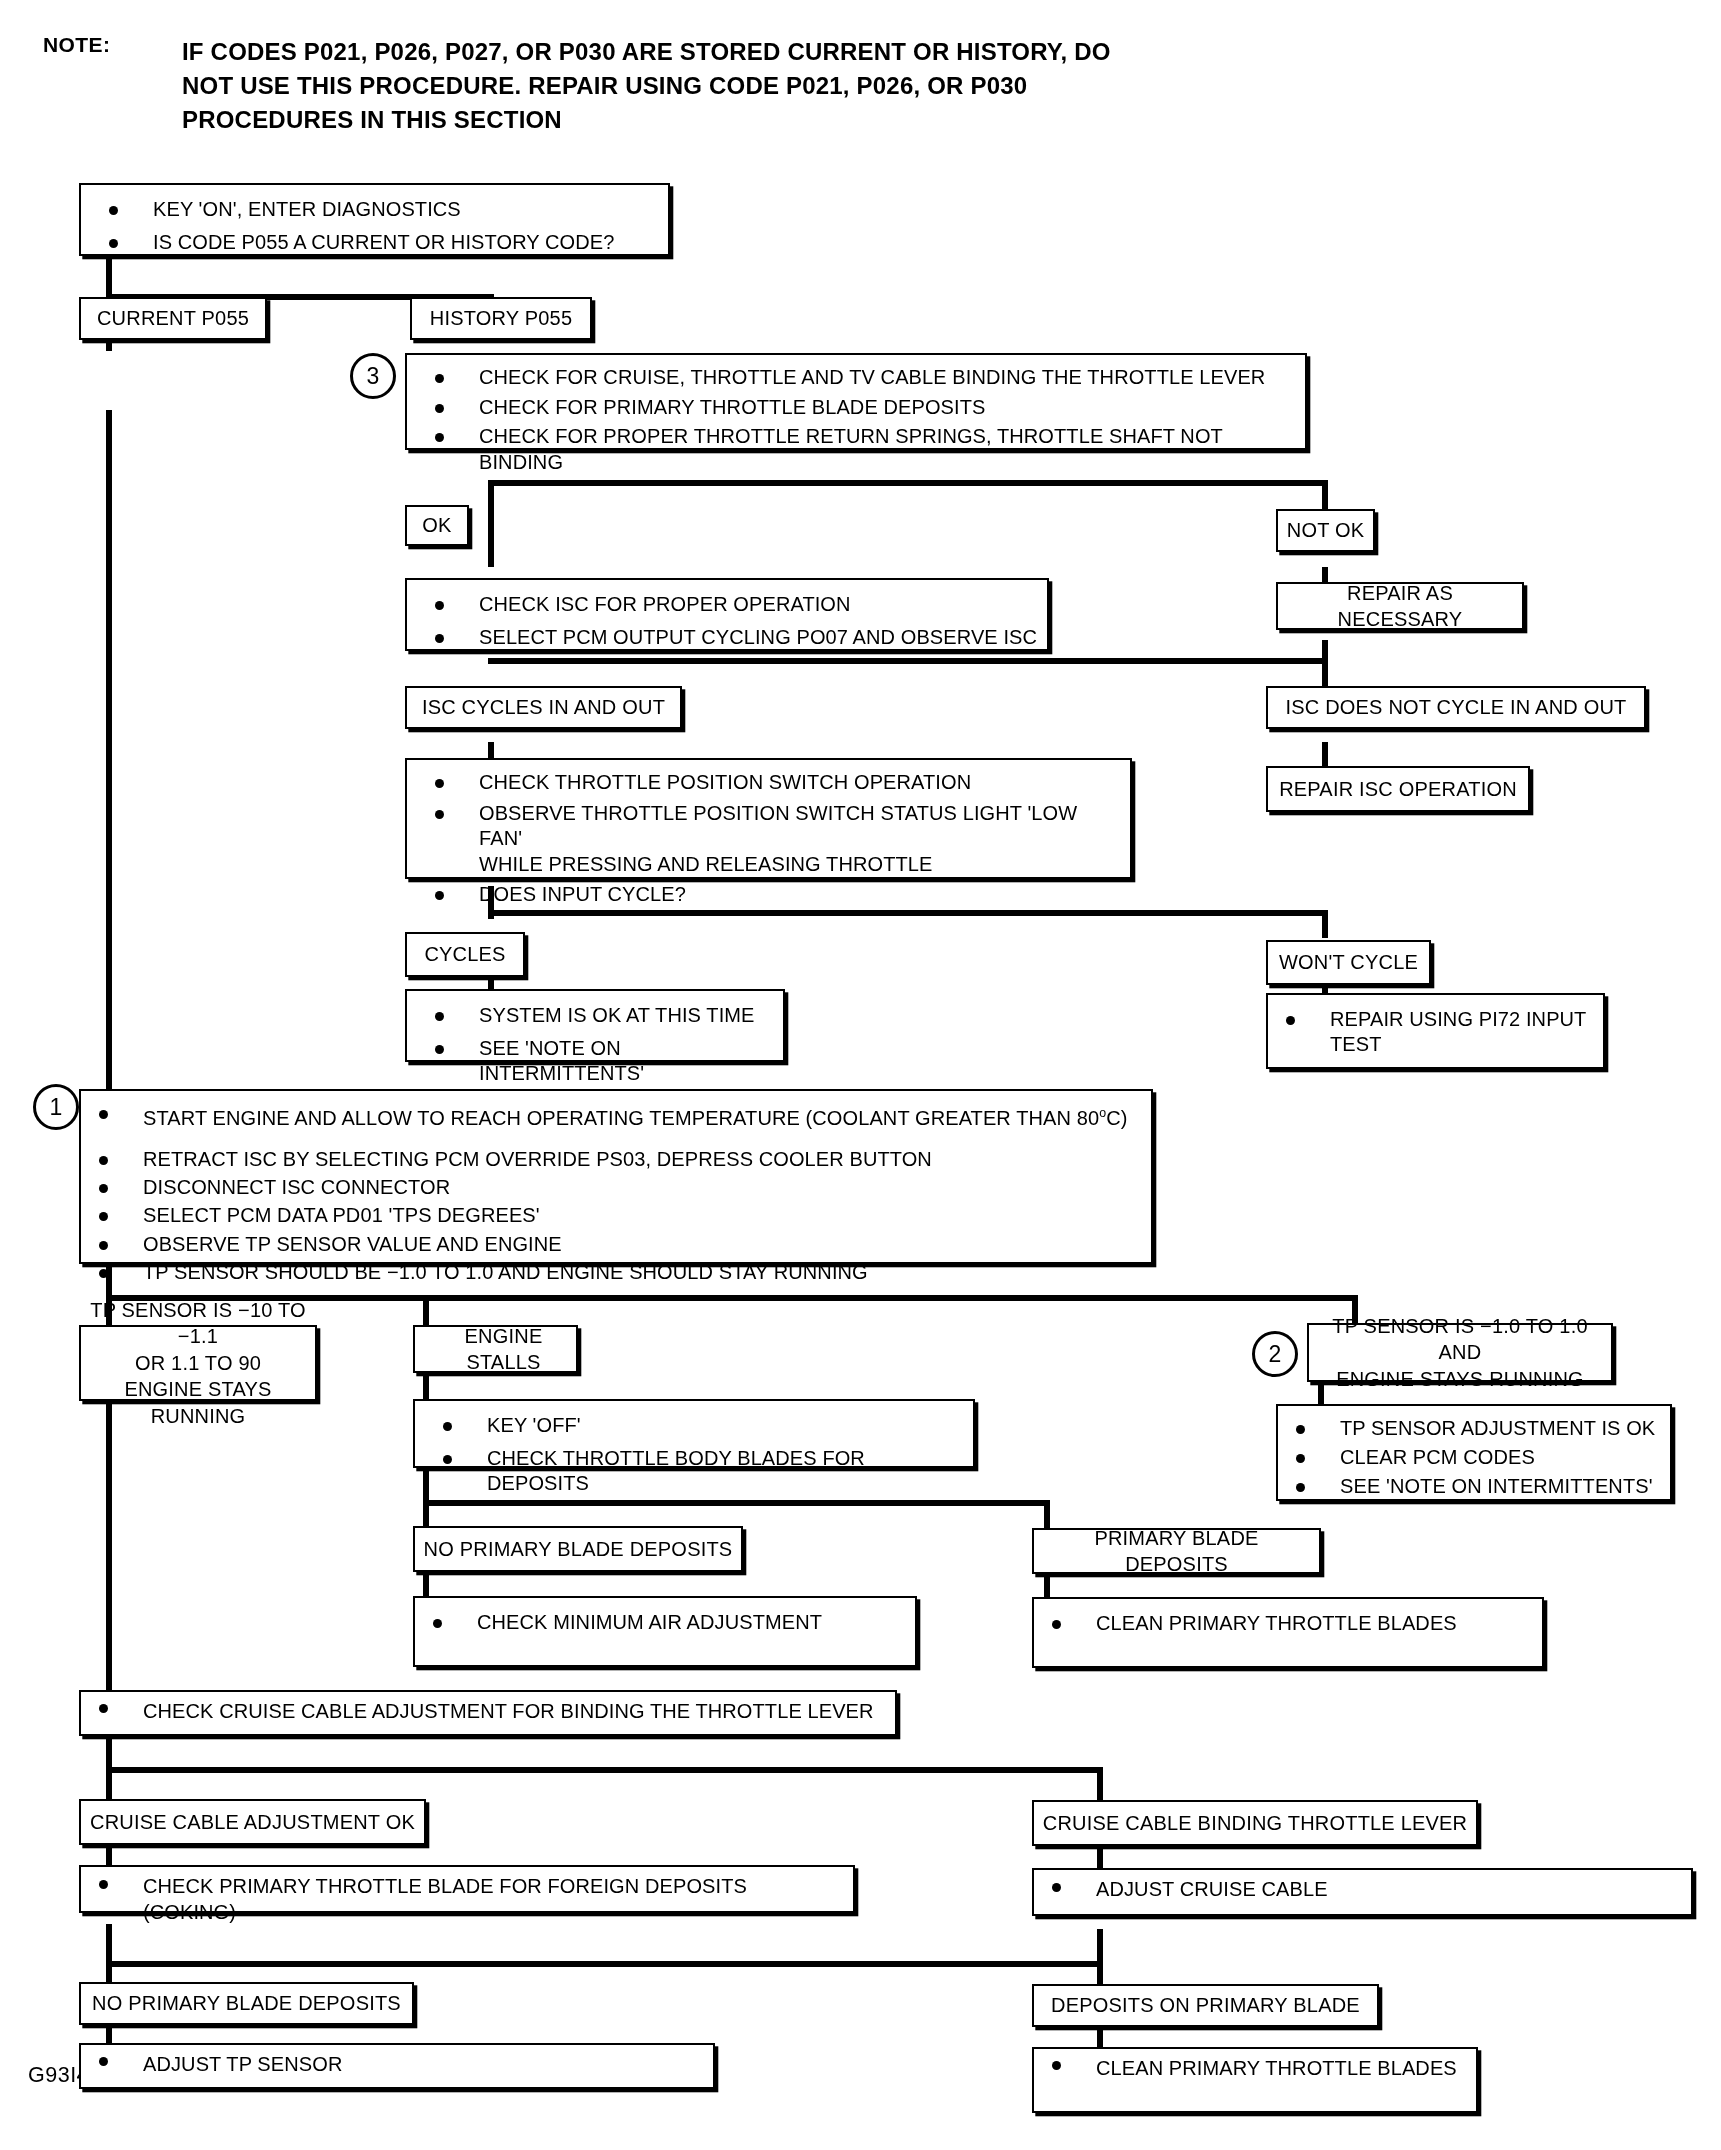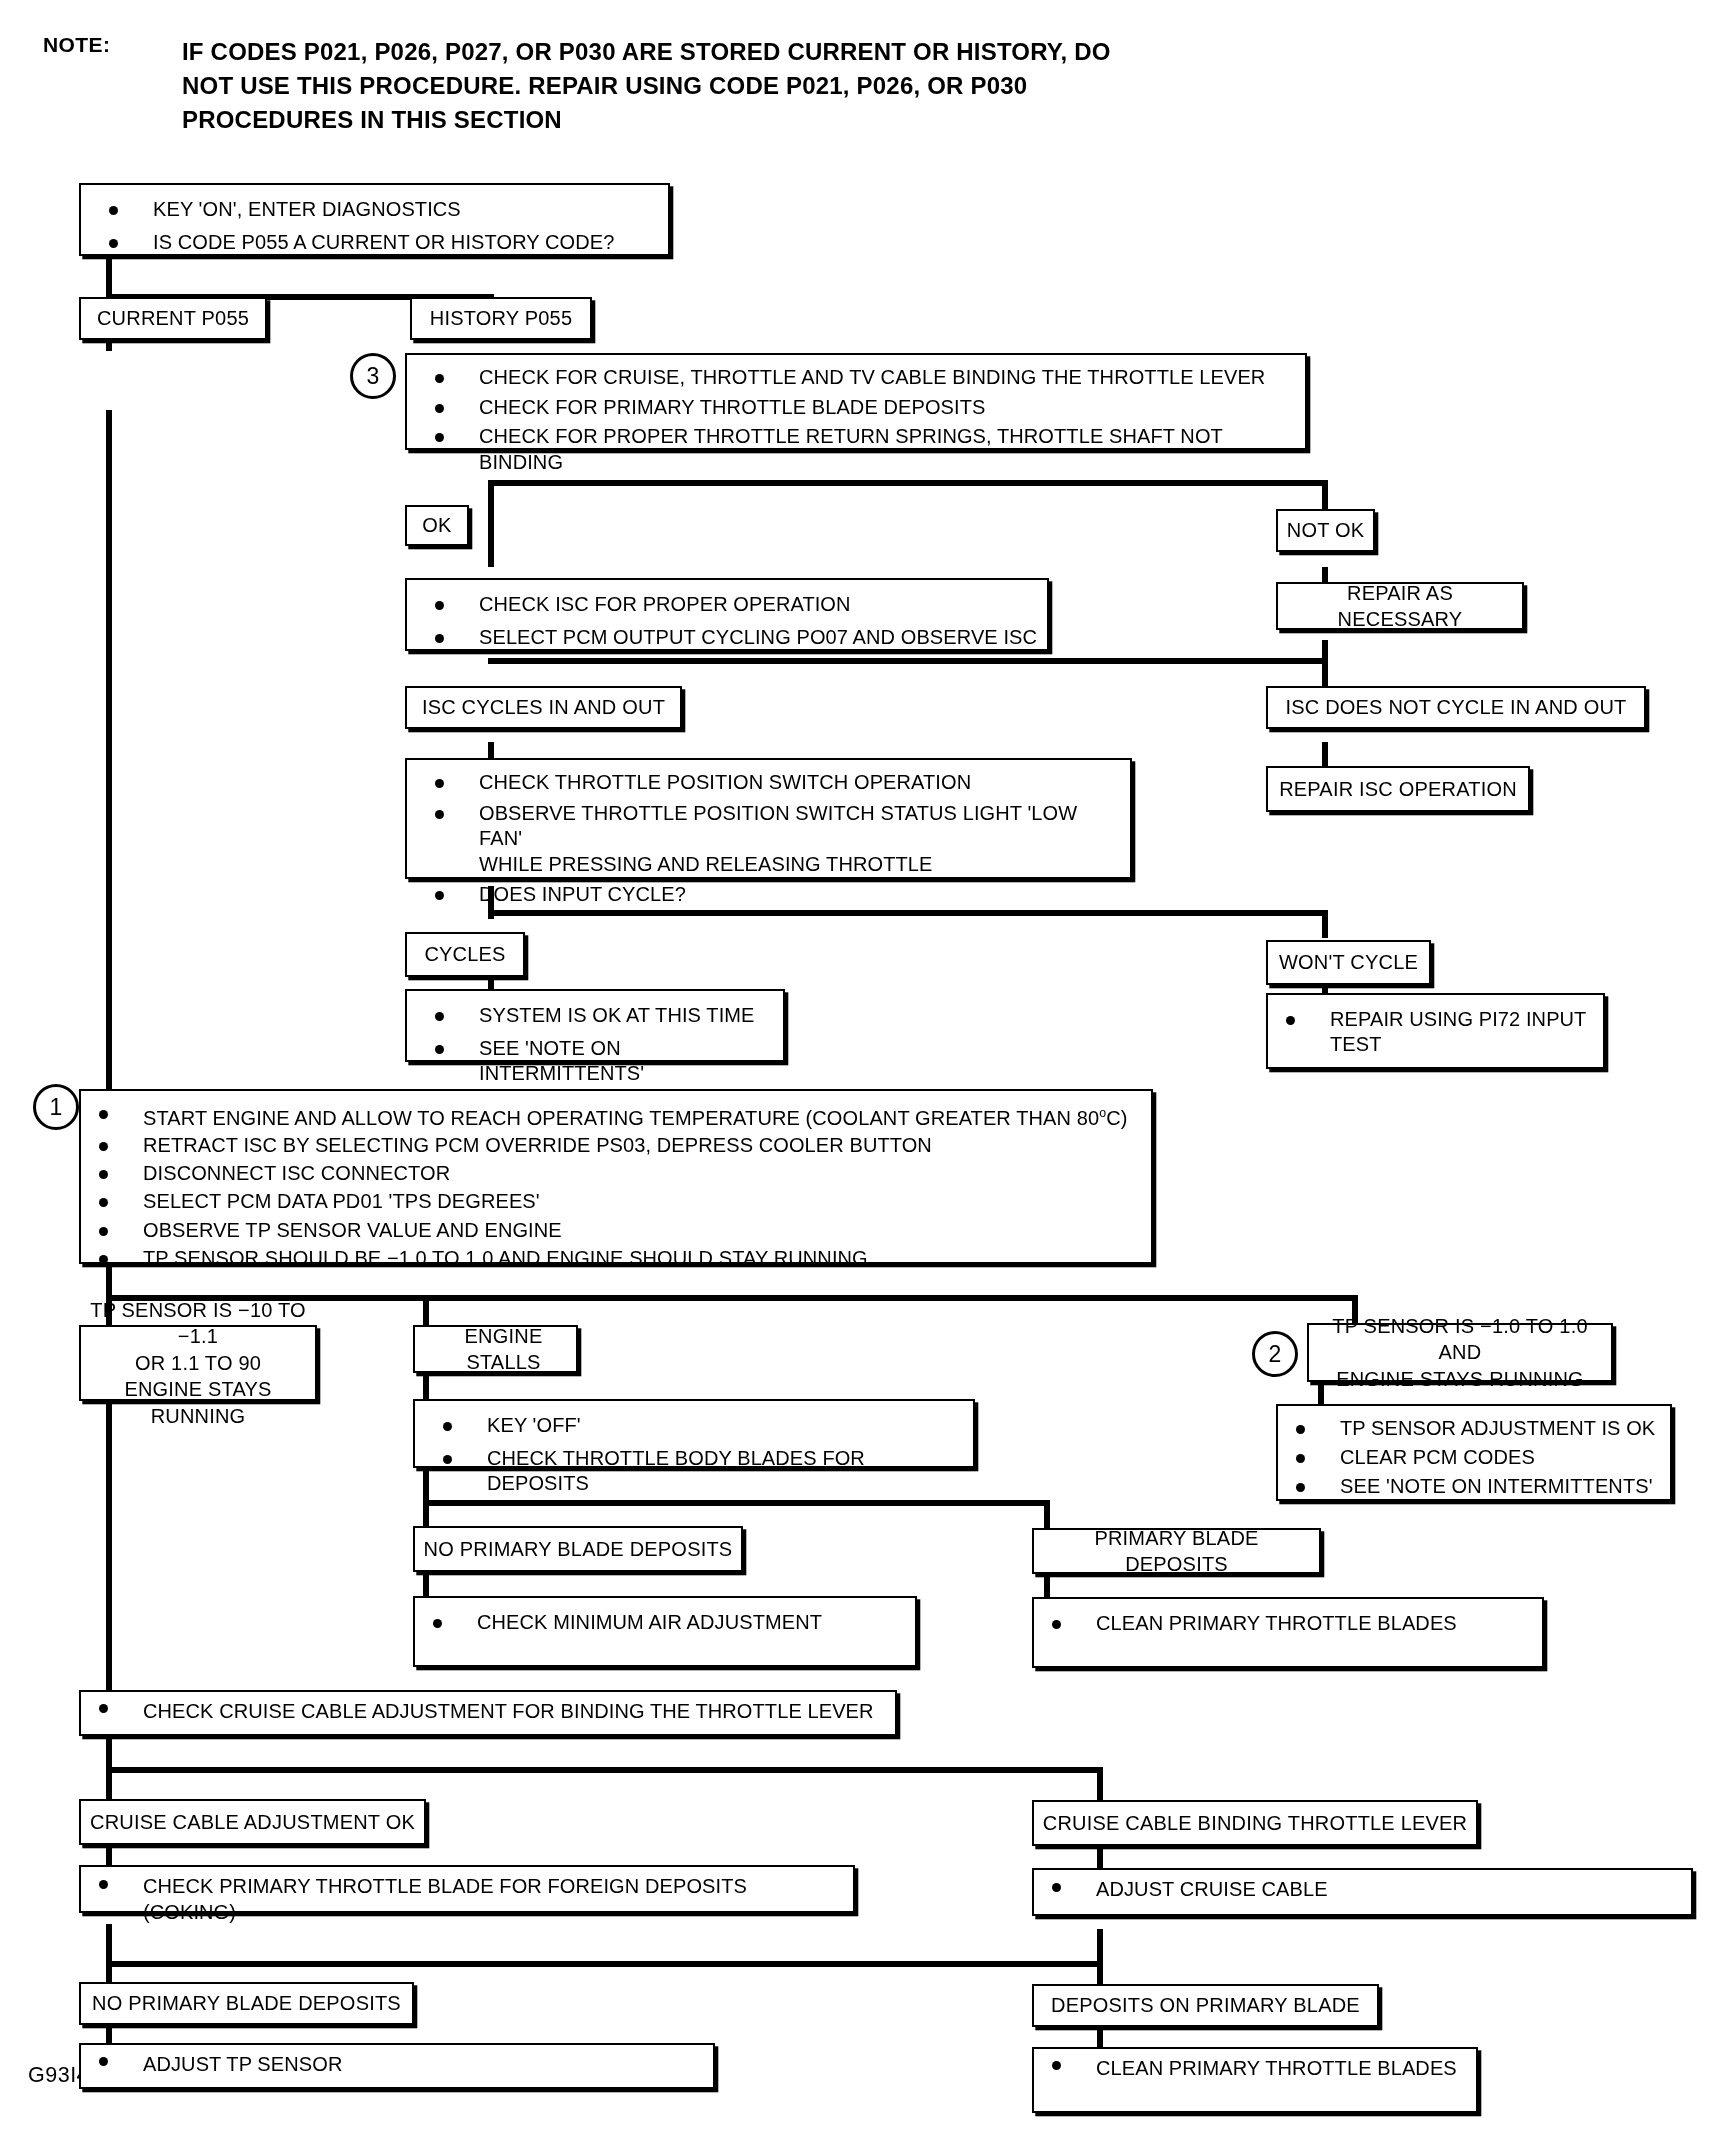--- a/index.html
+++ b/index.html
@@ -238,21 +238,21 @@
 TEST</span>
         </div>
     </div>
   </div>
 
   <div class="cir" style="left:33px;top:1084px;">
       <span>1</span>
     </div>
   <div class="bx" style="left:79px;top:1089px;width:1074px;height:175px;">
     <div class="bl" style="padding-top:10px;padding-left:18px;">
-      <div class="row" style="margin-bottom:2px;text-align:right;">
+      <div class="row" style="margin-bottom:16px;text-align:right;">
           <span class="bul"></span>
           <span class="btx">START ENGINE AND ALLOW TO REACH OPERATING TEMPERATURE (COOLANT  GREATER THAN  80<sup>o</sup>C)</span>
         </div>
       <div class="row" style="margin-bottom:2.5px;">
           <span class="bul"></span>
           <span class="btx">RETRACT ISC BY SELECTING PCM OVERRIDE PS03, DEPRESS COOLER BUTTON</span>
         </div>
       <div class="row" style="margin-bottom:2.5px;">
           <span class="bul"></span>
           <span class="btx">DISCONNECT  ISC CONNECTOR</span>

